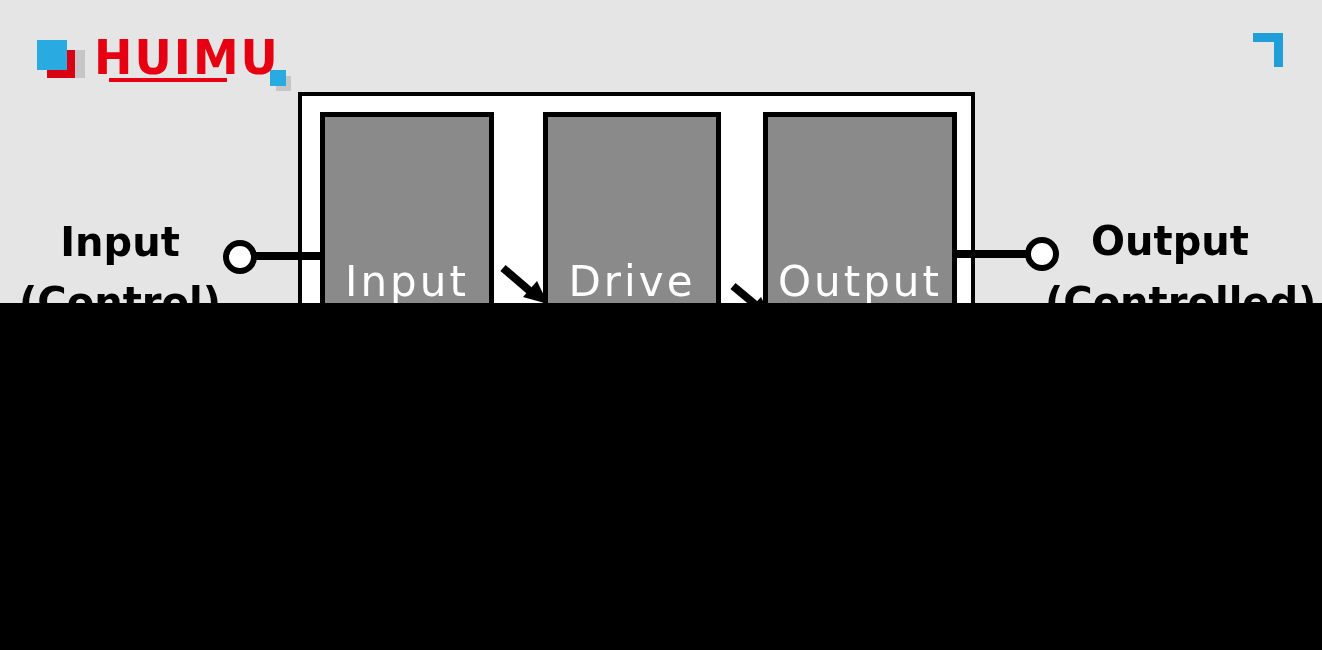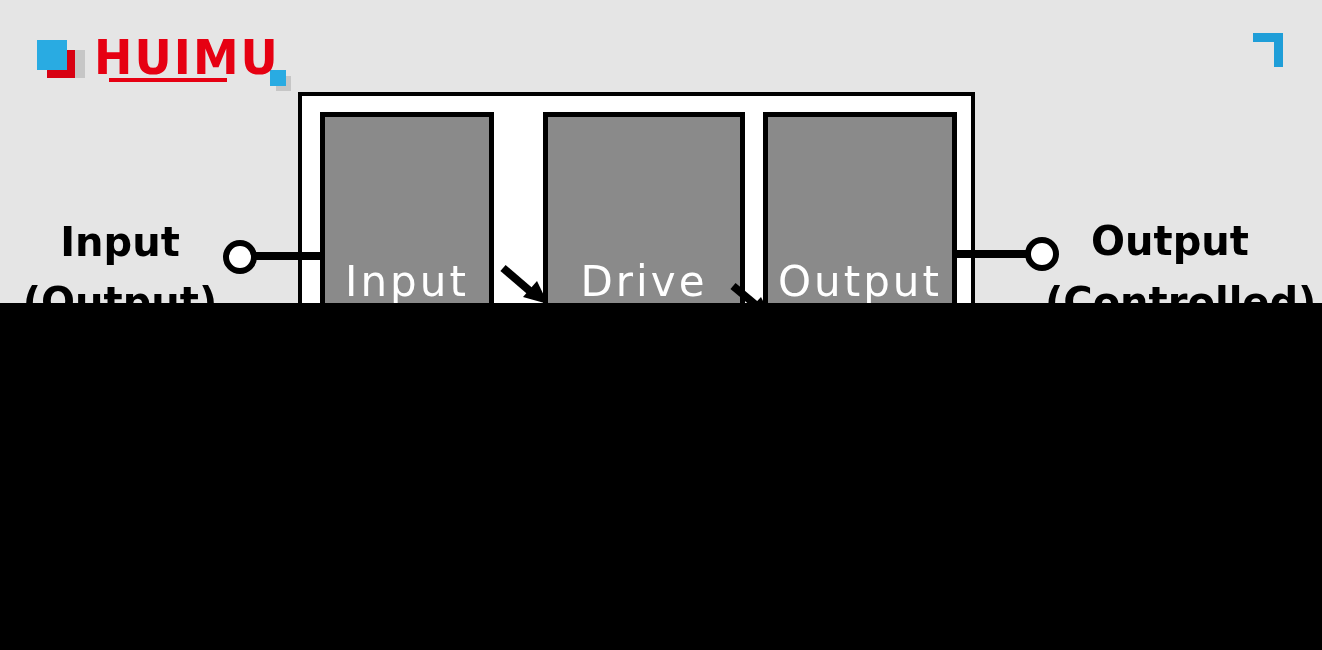--- a/index.html
+++ b/index.html
@@ -34,21 +34,21 @@
     box-sizing:border-box;border:4px solid #000;background:#fff;z-index:4;
   }
   .wire{position:absolute;background:#000;z-index:6;}
   .wire-left {left:253px;top:252px;width:73px;height:8px;}
   .wire-right{left:951px;top:250px;width:75px;height:8px;}
   .block{
     position:absolute;top:112px;height:245px;
     box-sizing:border-box;border:5px solid #000;background:#8a8a8a;z-index:7;
   }
   .block-input {left:320px;width:174px;}
-  .block-drive {left:543px;width:202px;}
+  .block-drive {left:543px;width:178px;}
   .block-output{left:763px;width:194px;}
   .block-label{
     position:absolute;left:0;right:0;top:143px;
     text-align:center;color:#ffffff;
     font-size:42px;line-height:44px;letter-spacing:3px;
     font-weight:normal;white-space:nowrap;
   }
   .arrows{position:absolute;left:0;top:0;width:1322px;height:650px;z-index:9;pointer-events:none;}
   .terminal{
     position:absolute;width:22px;height:22px;background:#fff;
@@ -108,19 +108,19 @@
     <g>
       <line x1="733" y1="286" x2="757" y2="306" stroke="#000" stroke-width="8"></line>
       <polygon points="772,319 747,312 761,297" fill="#000"></polygon>
     </g>
   </svg>
 
   <div class="terminal terminal-left"></div>
   <div class="terminal terminal-right"></div>
 
   <div class="side-label lbl-in-1">Input</div>
-  <div class="side-label lbl-in-2">(Output)</div>
+  <div class="side-label lbl-in-2">(Control)</div>
   <div class="side-label lbl-out-1">Output</div>
   <div class="side-label lbl-out-2">(Controlled)</div>
 
   <div class="blackout"></div>
 
 </div>
 
 </body></html>

